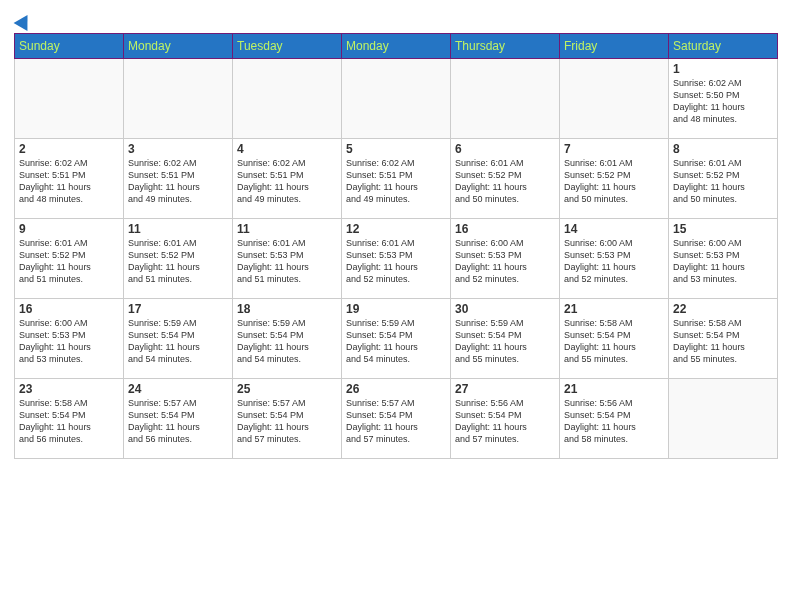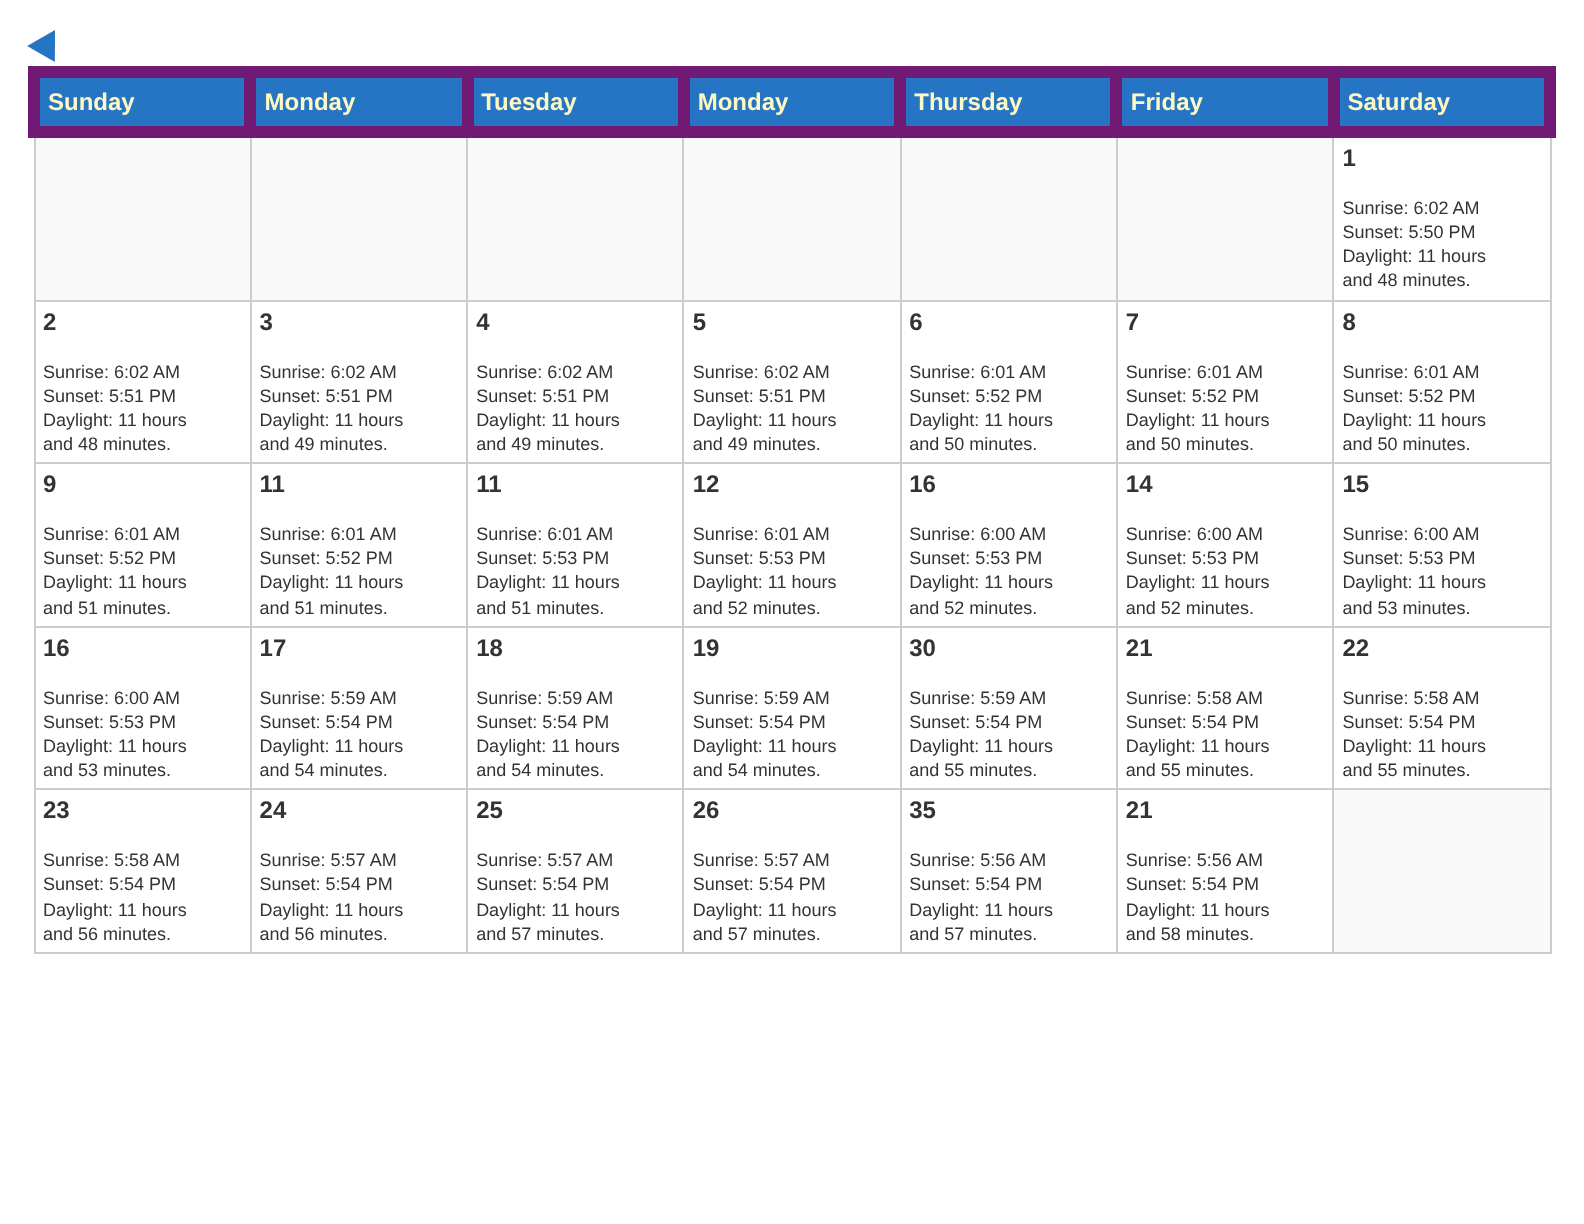--- a/index.html
+++ b/index.html
@@ -65,46 +65,45 @@
       color: #333;
       margin-bottom: 5px;
     }
     .calendar {
       width: 100%;
       border-collapse: collapse;
       table-layout: fixed;
     }
     .calendar thead th {
       background: #2575c4;
-      color: #fef9c3;
+      color: #bef264;
       font-size: 12px;
-      font-weight: bold;
+      font-weight: normal;
       padding: 5px 4px;
       text-align: left;
-      border: 6px solid #701a75;
+      border: 1px solid #701a75;
     }
     .calendar tbody td {
       border: 1px solid #ccc;
       vertical-align: top;
       padding: 3px 4px;
       font-size: 9.5px;
       color: #333;
       height: 80px;
     }
     .day-num {
       font-size: 12px;
       font-weight: bold;
       display: block;
       margin-bottom: 1px;
     }
     .day-info {
       font-size: 9px;
       line-height: 1.35;
       color: #333;
-      margin-top: 12px;
     }
     .empty-cell {
       background: #f9f9f9;
     }
     .logo-line {
       display: flex;
       align-items: center;
     }
   </style>
 </head>
@@ -327,21 +326,21 @@
 and 57 minutes.</div>
           </td>
           <td>
             <span class="day-num">26</span>
             <div class="day-info" style="white-space: pre-line;">Sunrise: 5:57 AM
 Sunset: 5:54 PM
 Daylight: 11 hours
 and 57 minutes.</div>
           </td>
           <td>
-            <span class="day-num">35</span>
+            <span class="day-num">27</span>
             <div class="day-info" style="white-space: pre-line;">Sunrise: 5:56 AM
 Sunset: 5:54 PM
 Daylight: 11 hours
 and 57 minutes.</div>
           </td>
           <td>
             <span class="day-num">21</span>
             <div class="day-info" style="white-space: pre-line;">Sunrise: 5:56 AM
 Sunset: 5:54 PM
 Daylight: 11 hours

